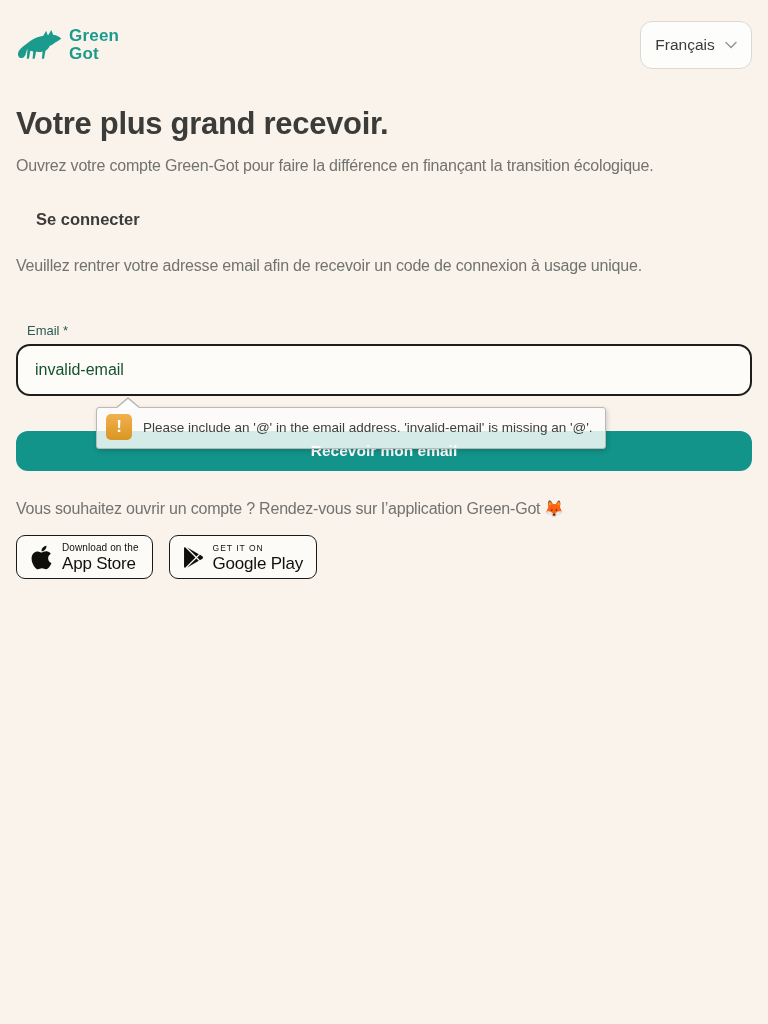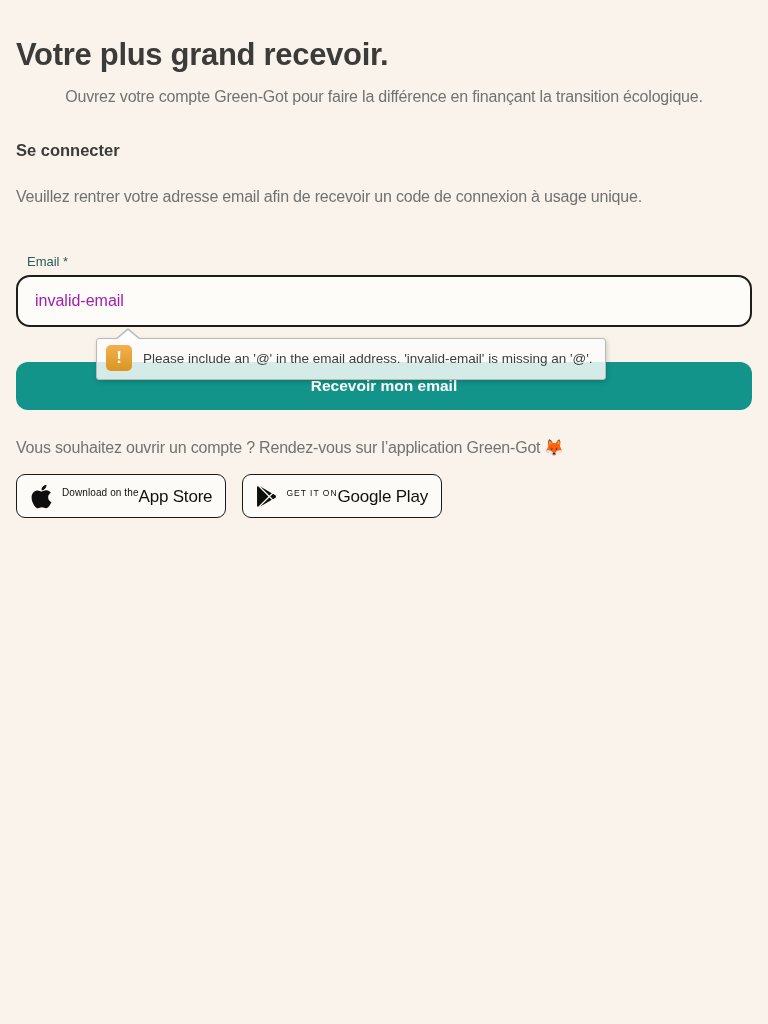--- a/index.html
+++ b/index.html
@@ -19,35 +19,35 @@
   .logo-text { font-size:17px; line-height:1.08; font-weight:700; color:#1b9b8d; letter-spacing:0.2px; }
   .lang-select {
     width:112px; height:48px; border:1px solid #ddd9d2; border-radius:12px;
     background:#fdfdfb; display:flex; align-items:center; justify-content:center;
     gap:10px; font-size:15.5px; color:#3c3c3a; cursor:pointer;
   }
   .chevron { width:12px; height:8px; }
 
   
   .h1 { margin-top:37px; font-size:31px; font-weight:700; letter-spacing:-0.3px; color:#3b3b39; }
-  .subtitle { margin-top:15px; font-size:16px; color:#72726f; letter-spacing:-0.2px;text-align:center; }
+  .subtitle { margin-top:15px; font-size:16px; color:#72726f; letter-spacing:-0.2px; }
 
-  .section-heading { margin-top:35px; font-size:16.5px; font-weight:700; color:#3b3b39; }
+  .section-heading { margin-top:35px; font-size:16.5px; font-weight:700; color:#3b3b39;margin-left:20px; }
   .section-desc { margin-top:28px; font-size:16px; color:#72726f; letter-spacing:-0.2px; }
 
   
   .form-area { position:relative; margin-top:48px; }
   .field-label { display:block; font-size:13px; color:#2e5a54; margin:0 0 4px 11px; height:17px; }
   .email-input {
     width:100%; height:52px; border:2px solid #1d1d1b; border-radius:14px;
-    background:#fdfcf8; padding:16px 17px; font-size:16px; color:#a21caf;
+    background:#fdfcf8; padding:16px 17px; font-size:16px; color:#14532d;
     font-family:"Liberation Sans", sans-serif; outline:none;
   }
   .submit-btn {
-    margin-top:35px; width:100%; height:48px; border:none; border-radius:12px;
+    margin-top:35px; width:100%; height:40px; border:none; border-radius:12px;
     background:#12948a; color:#ffffff; font-weight:700; font-size:15.5px;
     font-family:"Liberation Sans", sans-serif; cursor:pointer; position:relative; z-index:1;
   }
 
   
   .tooltip {
     position:absolute; top:84px; left:80px; z-index:5;
     display:flex; align-items:center; gap:11px;
     background:rgba(253,253,251,0.83);
     border:1px solid #b9b9b5; border-radius:3px;
@@ -71,30 +71,52 @@
     color:#ffffff; font-weight:700; font-size:17px;
     display:flex; align-items:center; justify-content:center;
   }
 
   
   .badges { margin-top:17px; display:flex; gap:16px; }
   .store-badge {
     height:44px; border:1.5px solid #1a1a18; border-radius:9px; background:#fcfbf7;
     display:flex; align-items:center; gap:9px; padding:0 13px; cursor:pointer; color:#101010;
   }
-  .badge-lines { display:flex; flex-direction:row; justify-content:center; }
+  .badge-lines { display:flex; flex-direction:column; justify-content:center; }
   .badge-small { font-size:10px; line-height:12px; letter-spacing:0.1px; }
   .badge-small.caps { font-size:8.5px; letter-spacing:1px; }
   .badge-big { font-size:17px; line-height:19px; font-weight:500; letter-spacing:-0.2px; }
 </style>
 </head>
 <body>
 
 <div class="page">
 
+  <div class="header">
+    <div class="logo">
+      <svg class="logo-mark" viewBox="0 0 64 44">
+        <path fill="#1b9b8d" d="M63 13 C60 10 57 9 54 8 L52 8 L49 1 L45 8 L44 8 L42 2 L38 9
+          C32 10 27 12 22 15 C19 17 16 19 14 21 C10 24 4 28 3 33 C2 37 4 40 8 40
+          C11 40 13 37 14 33 C14.5 31 15 29 16 27 L15 41 L18 41 L20 30 L24 31 L23 41
+          L26 41 L28 31 C31 32 34 32 37 31 L36 41 L39 41 L41 30 C44 28 46 26 47 23
+          C50 22 53 20 55 18 C58 17 61 15 63 13 Z"></path>
+      </svg>
+      <div class="logo-text">
+        <div>Green</div>
+        <div>Got</div>
+      </div>
+    </div>
+
+    <div class="lang-select">
+      <span>Français</span>
+      <svg class="chevron" viewBox="0 0 12 8">
+        <polyline points="1,1.5 6,6.5 11,1.5" fill="none" stroke="#9a9a96" stroke-width="1.6" stroke-linecap="round" stroke-linejoin="round"></polyline>
+      </svg>
+    </div>
+  </div>
 
   <h1 class="h1">Votre plus grand recevoir.</h1>
   <p class="subtitle">Ouvrez votre compte Green-Got pour faire la différence en finançant la transition écologique.</p>
 
   <h2 class="section-heading">Se connecter</h2>
   <p class="section-desc">Veuillez rentrer votre adresse email afin de recevoir un code de connexion à usage unique.</p>
 
   <div class="form-area">
     <label class="field-label">Email *</label>
     <input class="email-input" type="text" value="invalid-email" style="">

